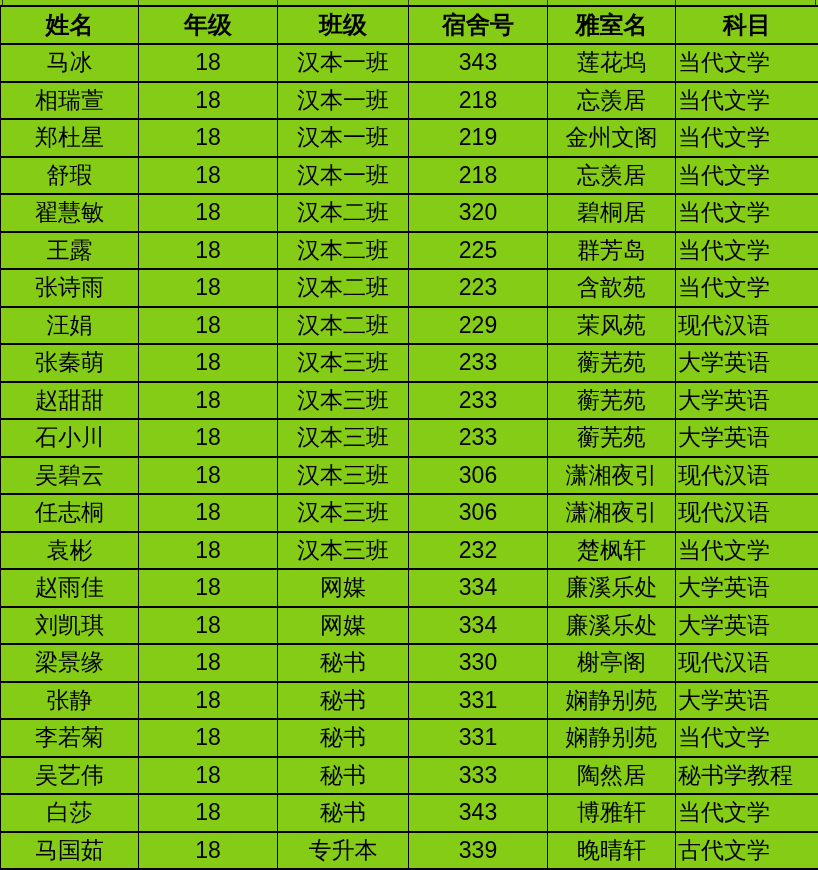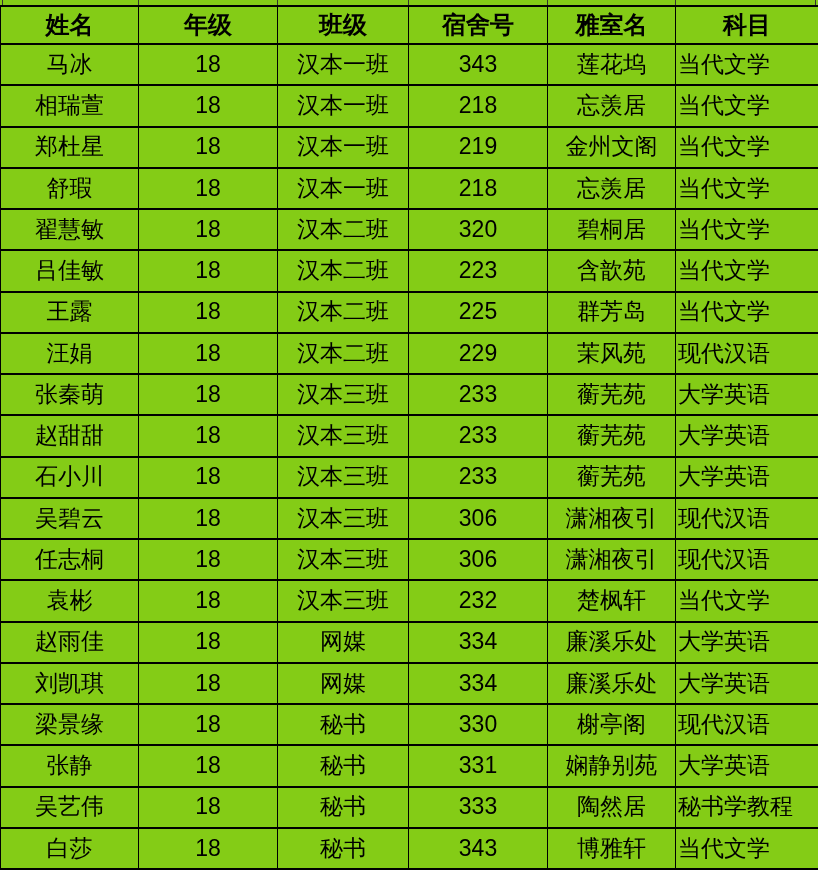--- a/index.html
+++ b/index.html
@@ -140,33 +140,33 @@
         </tr>
         <tr>
           <td>翟慧敏</td>
           <td>18</td>
           <td>汉本二班</td>
           <td>320</td>
           <td>碧桐居</td>
           <td>当代文学</td>
         </tr>
         <tr>
-          <td>吕佳敏</td>
+          <td>王露</td>
+          <td>18</td>
+          <td>汉本二班</td>
+          <td>225</td>
+          <td>群芳岛</td>
+          <td>当代文学</td>
+        </tr>
+        <tr>
+          <td>张诗雨</td>
           <td>18</td>
           <td>汉本二班</td>
           <td>223</td>
           <td>含歆苑</td>
-          <td>当代文学</td>
-        </tr>
-        <tr>
-          <td>王露</td>
-          <td>18</td>
-          <td>汉本二班</td>
-          <td>225</td>
-          <td>群芳岛</td>
           <td>当代文学</td>
         </tr>
         <tr>
           <td>汪娟</td>
           <td>18</td>
           <td>汉本二班</td>
           <td>229</td>
           <td>茉风苑</td>
           <td>现代汉语</td>
         </tr>
@@ -244,31 +244,47 @@
         </tr>
         <tr>
           <td>张静</td>
           <td>18</td>
           <td>秘书</td>
           <td>331</td>
           <td>娴静别苑</td>
           <td>大学英语</td>
         </tr>
         <tr>
+          <td>李若菊</td>
+          <td>18</td>
+          <td>秘书</td>
+          <td>331</td>
+          <td>娴静别苑</td>
+          <td>当代文学</td>
+        </tr>
+        <tr>
           <td>吴艺伟</td>
           <td>18</td>
           <td>秘书</td>
           <td>333</td>
           <td>陶然居</td>
           <td>秘书学教程</td>
         </tr>
         <tr>
           <td>白莎</td>
           <td>18</td>
           <td>秘书</td>
           <td>343</td>
           <td>博雅轩</td>
           <td>当代文学</td>
         </tr>
+        <tr>
+          <td>马国茹</td>
+          <td>18</td>
+          <td>专升本</td>
+          <td>339</td>
+          <td>晚晴轩</td>
+          <td>古代文学</td>
+        </tr>
       </tbody>
   </table>
 
 </div>
 
 </body></html>

